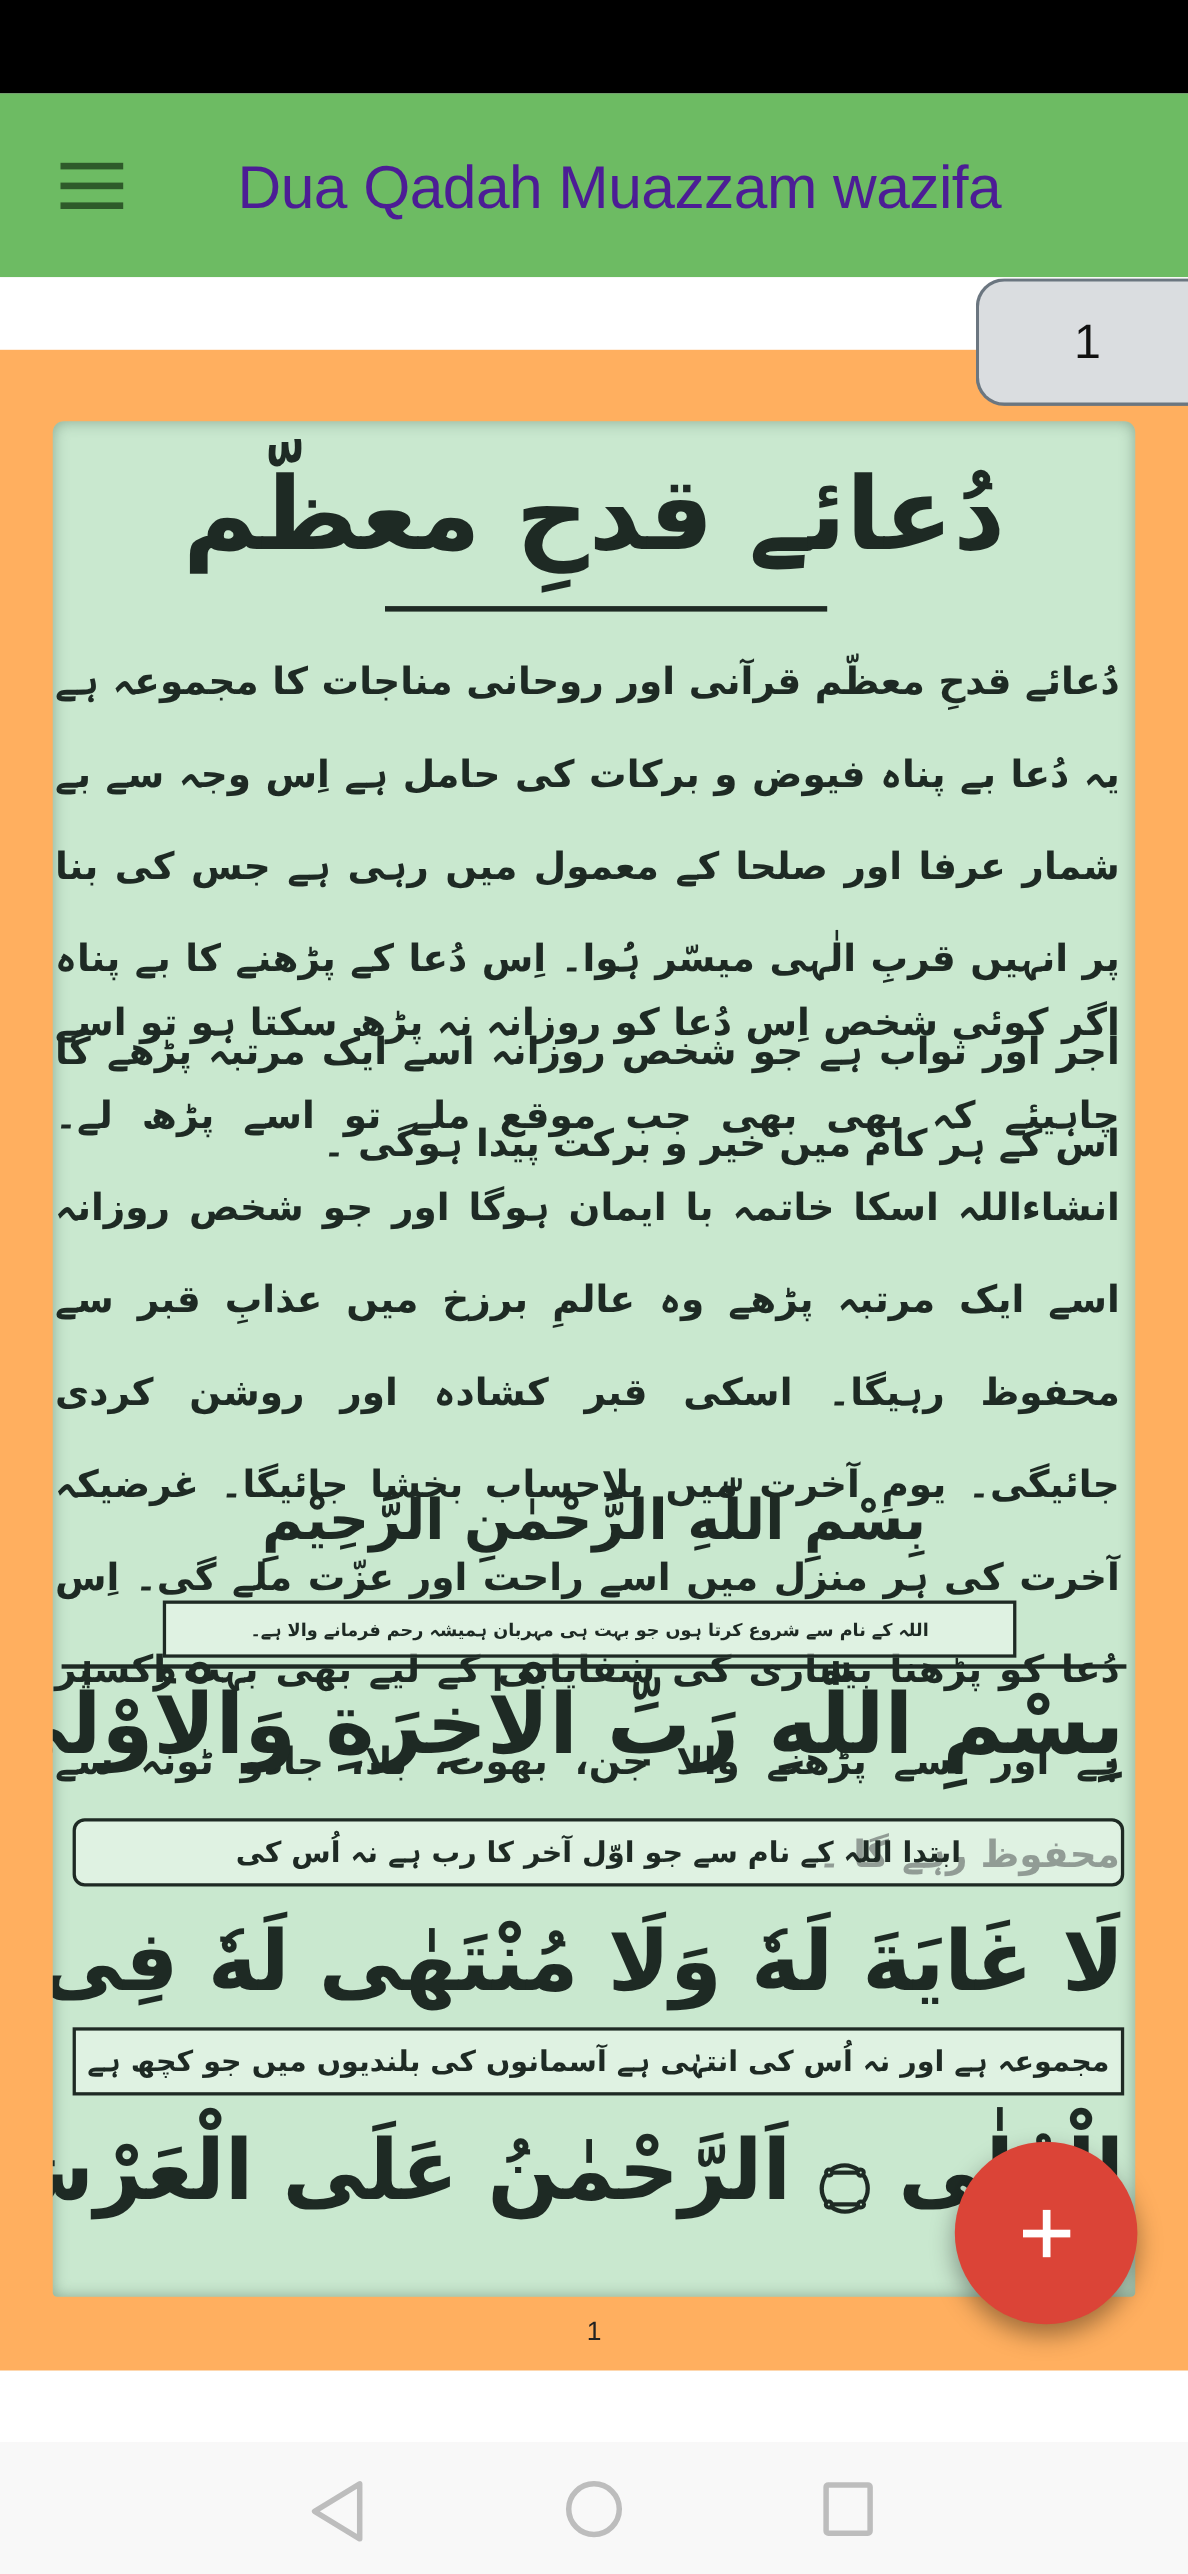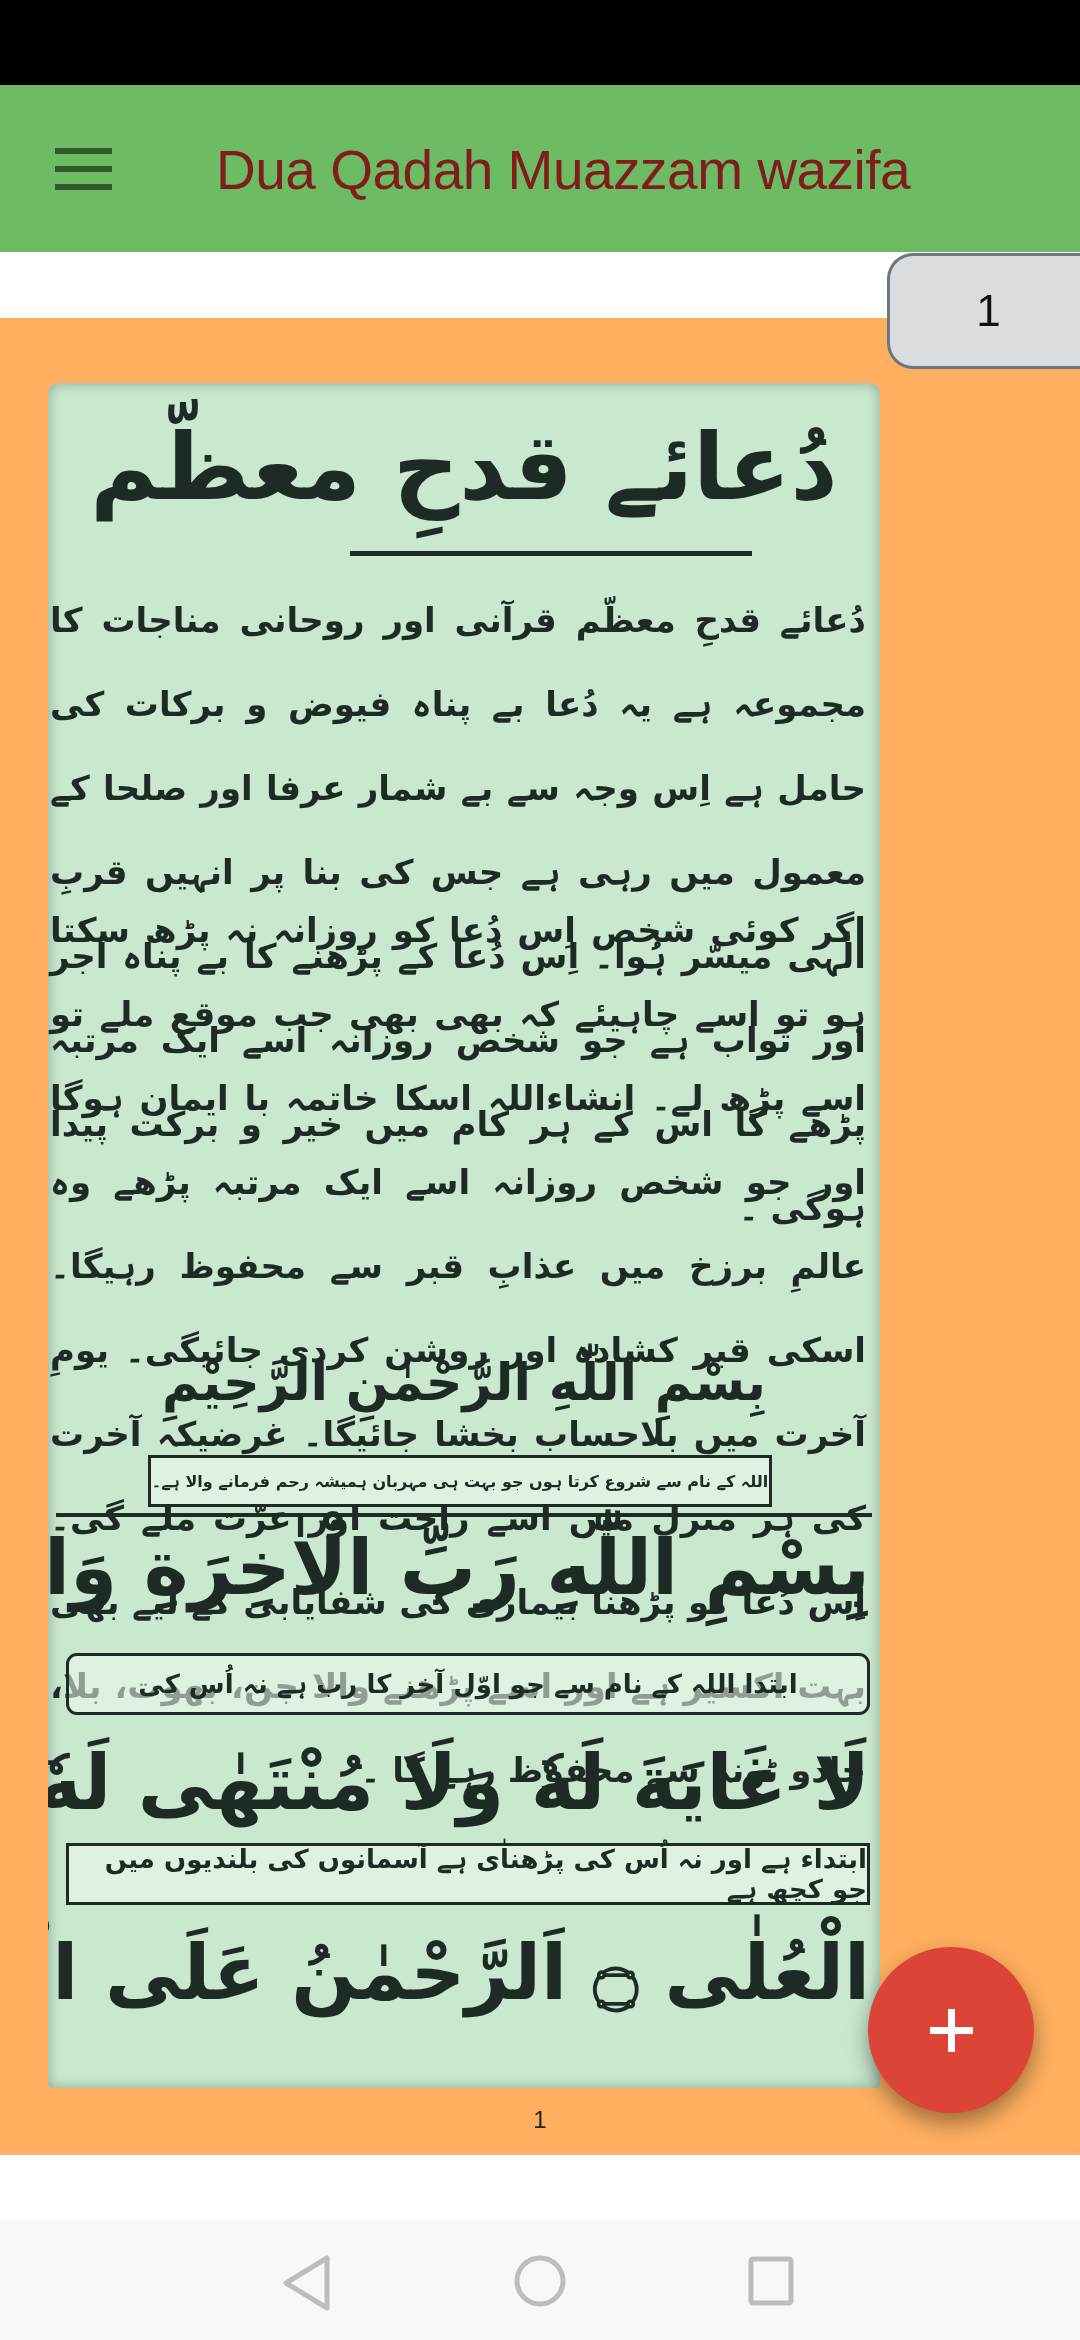--- a/index.html
+++ b/index.html
@@ -2,25 +2,25 @@
 <html><head>
 <meta charset="utf-8">
 <style>
   html, body { margin:0; padding:0; }
   body { width:1080px; height:2340px; position:relative; overflow:hidden; background:#ffffff; font-family:"Liberation Sans", sans-serif; }
   .status-bar { position:absolute; left:0; top:0; width:1080px; height:85px; background:#000; }
   .app-bar { position:absolute; left:0; top:85px; width:1080px; height:167px; background:#6DBB63; box-shadow:0 2px 4px rgba(0,0,0,0.15); }
   .hamburger { position:absolute; left:55px; top:63px; width:57px; height:42px; cursor:pointer; }
   .hamburger span { position:absolute; left:0; width:57px; height:6px; background:#2E5A2A; }
   .hamburger span:nth-child(1){ top:0; } .hamburger span:nth-child(2){ top:18px; } .hamburger span:nth-child(3){ top:36px; }
-  .app-title { position:absolute; left:216px; top:50px; font-family:"Liberation Sans", sans-serif; font-size:55px; color:#7f1d1d; line-height:70px; white-space:nowrap; letter-spacing:-0.5px; }
+  .app-title { position:absolute; left:216px; top:50px; font-family:"Liberation Sans", sans-serif; font-size:55px; color:#4c1d95; line-height:70px; white-space:nowrap; letter-spacing:-0.5px; }
   .white-strip { position:absolute; left:0; top:252px; width:1080px; height:66px; background:#ffffff; }
   .orange-area { position:absolute; left:0; top:318px; width:1080px; height:1837px; background:#FFAF5F; }
   .page-badge { position:absolute; left:887px; top:253px; width:200px; height:116px; background:#DADDE0; border:3px solid #6B7680; border-right:none; border-radius:26px 0 0 26px; box-sizing:border-box; display:flex; align-items:center; justify-content:center; font-size:44px; color:#111; cursor:pointer; }
-  .doc-page { position:absolute; left:48px; top:383px; width:832px; height:1705px; background:#C9E8CF; border-radius:10px 10px 4px 4px; box-shadow:inset 0 0 14px rgba(60,90,70,0.45); overflow:hidden; }
+  .doc-page { position:absolute; left:48px; top:383px; width:984px; height:1705px; background:#C9E8CF; border-radius:10px 10px 4px 4px; box-shadow:inset 0 0 14px rgba(60,90,70,0.45); overflow:hidden; }
   .doc-inner { position:absolute; inset:0; direction:rtl; font-family:"DejaVu Sans", sans-serif; color:#1e2a24; }
   .doc-title { position:absolute; left:0; right:0; top:20px; text-align:center; font-size:92px; font-weight:bold; line-height:130px; }
   .title-rule { position:absolute; left:302px; width:402px; top:168px; height:5px; background:#1e2a24; }
   .para { position:absolute; left:2px; right:14px; font-size:34px; line-height:84px; text-align:justify; font-weight:bold; }
   .para1 { top:195px; }
   .para2 { top:505px; }
   .bismillah { position:absolute; left:0; right:0; top:945px; text-align:center; font-size:51px; font-weight:bold; line-height:110px; }
   .trans-box { position:absolute; border:3px solid #1e2a24; background:rgba(240,250,242,0.55); font-size:26px; font-weight:bold; display:flex; align-items:center; justify-content:center; box-sizing:border-box; }
   .tb1 { left:100px; right:108px; top:1072px; height:52px; font-size:16px; }
   .hr-line { position:absolute; left:8px; right:8px; height:4px; background:#1e2a24; }
@@ -67,21 +67,21 @@
     <div class="para para2">اگر کوئی شخص اِس دُعا کو روزانہ نہ پڑھ سکتا ہو تو اسے چاہیئے کہ بھی بھی جب موقع ملے تو اسے پڑھ لے۔ انشاءاللہ اسکا خاتمہ با ایمان ہوگا اور جو شخص روزانہ اسے ایک مرتبہ پڑھے وہ عالمِ برزخ میں عذابِ قبر سے محفوظ رہیگا۔ اسکی قبر کشادہ اور روشن کردی جائیگی۔ یومِ آخرت میں بلاحساب بخشا جائیگا۔ غرضیکہ آخرت کی ہر منزل میں اسے راحت اور عزّت ملے گی۔ اِس دُعا کو پڑھنا بیماری کی شفایابی کے لیے بھی بہت اکسیر ہے اور اسے پڑھنے والا جن، بھوت، بلا، جادو ٹونہ سے محفوظ رہے گا ۔</div>
 
     <div class="bismillah">بِسْمِ اللّٰهِ الرَّحْمٰنِ الرَّحِيْمِ</div>
     <div class="trans-box tb1">اللہ کے نام سے شروع کرتا ہوں جو بہت ہی مہربان ہمیشہ رحم فرمانے والا ہے۔</div>
     <div class="hr-line" style="top:1130px;"></div>
 
     <div class="arabic-line al1">بِسْمِ اللّٰهِ رَبِّ الْاٰخِرَةِ وَالْاُوْلٰى الَّذِیْ</div>
     <div class="trans-box tb2">ابتدا اللہ کے نام سے جو اوّل آخر کا رب ہے     نہ اُس کی</div>
 
     <div class="arabic-line al2">لَا غَايَةَ لَهٗ وَلَا مُنْتَهٰى لَهٗ فِى السَّمٰوٰتِ</div>
-    <div class="trans-box tb3">ابتداء ہے   اور نہ   اُس کی پڑھناٰی ہے   آسمانوں کی بلندیوں میں جو کچھ ہے</div>
+    <div class="trans-box tb3">مجموعہ ہے   اور نہ   اُس کی انتہٰی ہے   آسمانوں کی بلندیوں میں جو کچھ ہے</div>
 
     <div class="arabic-line al3">الْعُلٰى ۝ اَلرَّحْمٰنُ عَلَى الْعَرْشِ اسْتَوٰى ۝</div>
   </div>
 </div>
 
 <div class="page-badge">1</div>
 
 <div class="page-number">1</div>
 
 <div class="fab">

